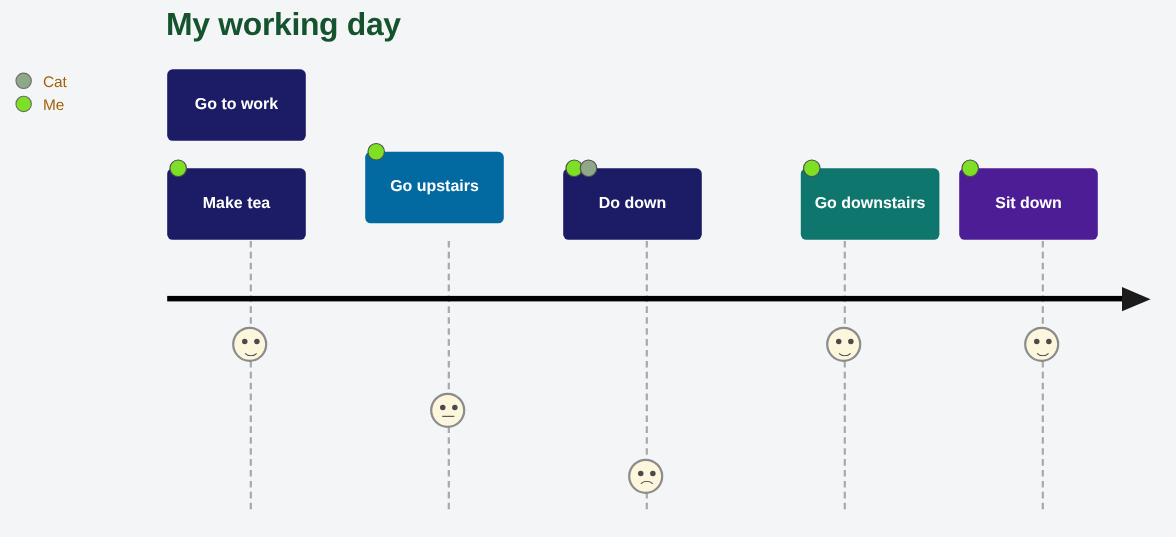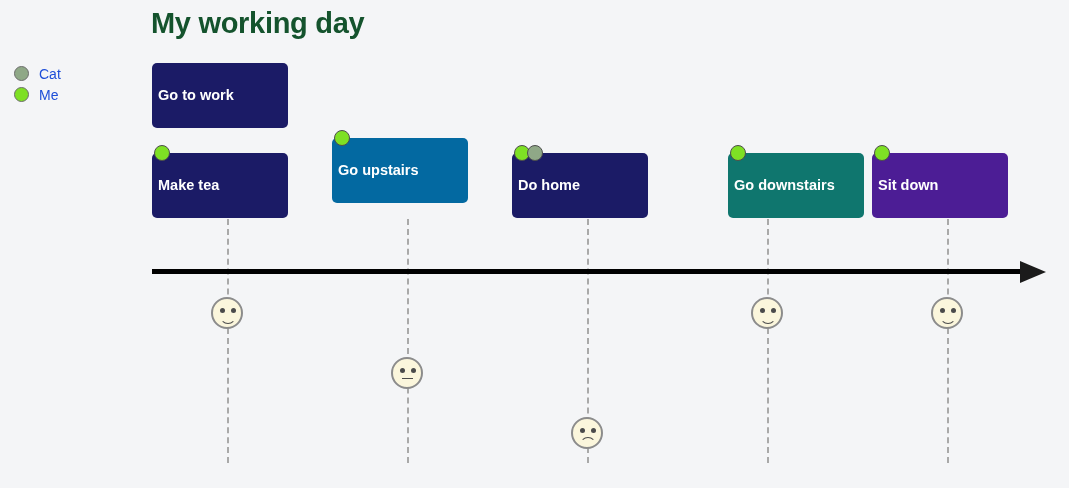--- a/index.html
+++ b/index.html
@@ -49,32 +49,33 @@
     width: 15px;
     height: 15px;
     border-radius: 50%;
     border: 1px solid #6d6d6d;
     box-sizing: border-box;
     flex: 0 0 auto;
   }
   .legend-label {
     margin-left: 10px;
     font-size: 14px;
-    color: #1d4ed8;
+    color: #a16207;
     white-space: nowrap;
   }
 
   
   .task {
     position: absolute;
-    width: 136px;
+    width: 126px;
     height: 65px;
     border-radius: 5px;
     display: flex;
     align-items: center;
+    justify-content: center;
     box-sizing: border-box;
   }
   .task-label {
     color: #ffffff;
     font-size: 14.5px;
     font-weight: bold;
     text-align: center;
     line-height: 1.1;
     padding: 0 6px;
     white-space: nowrap;
@@ -217,21 +218,21 @@
       <span class="actor-dot" style="background:#7ee024"></span>
     </span>
     <span class="task-label">Go upstairs</span>
   </div>
 
   <div class="task" style="left:512px; top:153px; background:#1b1b66">
     <span class="actor-dots">
       <span class="actor-dot" style="background:#7ee024"></span>
       <span class="actor-dot" style="background:#8fa887"></span>
     </span>
-    <span class="task-label">Do home</span>
+    <span class="task-label">Do down</span>
   </div>
 
   <div class="task" style="left:728px; top:153px; background:#0f766e">
     <span class="actor-dots">
       <span class="actor-dot" style="background:#7ee024"></span>
     </span>
     <span class="task-label">Go downstairs</span>
   </div>
 
   <div class="task" style="left:872px; top:153px; background:#4c1d95">

